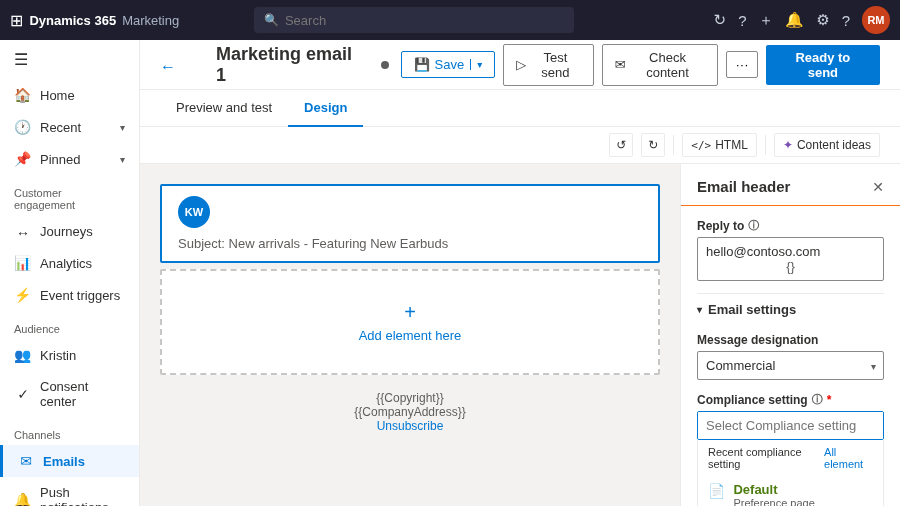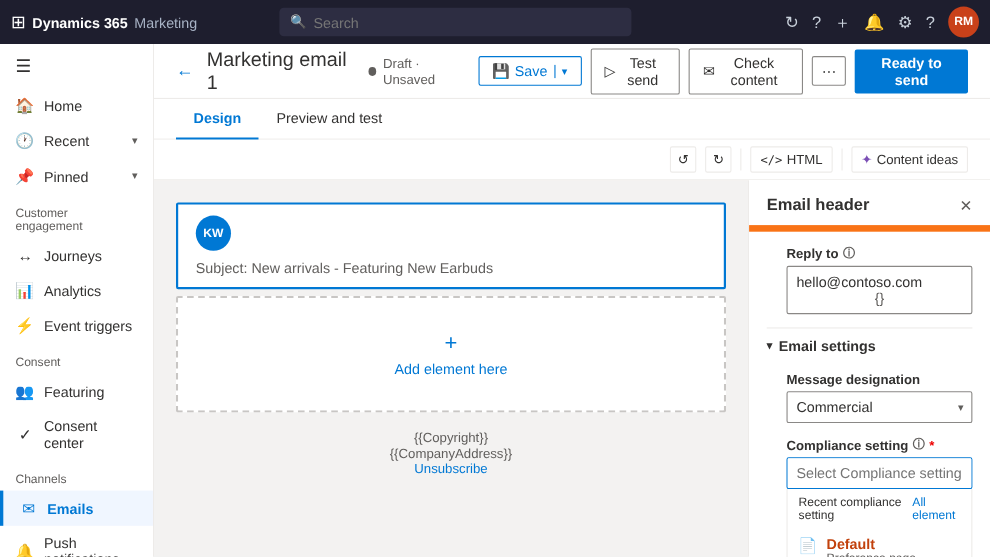--- a/index.html
+++ b/index.html
@@ -45,21 +45,21 @@
 
     
     .main { flex: 1; display: flex; flex-direction: column; overflow: hidden; }
 
     
     .page-header {
       background: #fff; border-bottom: 1px solid #edebe9; padding: 0 20px; height: 50px;
       display: flex; align-items: center; gap: 12px;
     }
     .back-btn { color: #0078d4; cursor: pointer; font-size: 16px; }
-    .page-title { font-size: 18px; font-weight: 400; color: #323130; }
+    .page-title { font-size: 18px; font-weight: 700; color: #323130; margin-left: 28px; }
     .page-status { display: flex; align-items: center; gap: 6px; margin-left: 8px; }
     .status-dot { width: 8px; height: 8px; border-radius: 50%; background: #605e5c; }
     .status-text { color: #605e5c; font-size: 12px; }
     .header-actions { display: flex; align-items: center; gap: 8px; margin-left: auto; }
     .btn-save {
       display: flex; align-items: center; gap: 4px; padding: 5px 12px; border: 1px solid #0078d4;
       background: #fff; color: #0078d4; border-radius: 2px; cursor: pointer; font-size: 13px;
     }
     .btn-save .chevron-down { font-size: 10px; border-left: 1px solid #0078d4; padding-left: 6px; margin-left: 2px; }
     .btn-test {
@@ -121,36 +121,36 @@
       align-items: center; justify-content: center; gap: 4px;
     }
     .add-element-plus { font-size: 20px; color: #0078d4; cursor: pointer; }
     .add-element-text { color: #0078d4; font-size: 13px; cursor: pointer; }
 
     .email-footer { text-align: center; padding: 10px; color: #605e5c; font-size: 12px; }
     .email-footer .unsubscribe { color: #0078d4; cursor: pointer; margin-top: 28px; }
 
     
     .right-panel { width: 220px; background: #fff; border-left: 1px solid #edebe9; overflow-y: auto; flex-shrink: 0; }
-    .panel-header { display: flex; align-items: center; justify-content: space-between; padding: 14px 16px 10px; border-bottom: 6px solid #f97316; }
+    .panel-header { display: flex; align-items: center; justify-content: space-between; padding: 14px 16px 10px; border-bottom: 1px solid #f97316; }
     .panel-title { font-size: 15px; font-weight: 600; color: #323130; }
     .panel-close { cursor: pointer; color: #605e5c; font-size: 14px; }
 
     .panel-body { padding: 12px 16px; }
     .field-label {
       font-size: 12px; font-weight: 600; color: #323130; margin-bottom: 4px; display: flex; align-items: center; gap: 4px;
     }
     .field-label .info-icon { color: #605e5c; font-size: 11px; cursor: pointer; }
     .field-input {
       width: 100%; border: 1px solid #8a8886; border-radius: 2px; padding: 6px 8px; font-size: 13px; color: #323130; outline: none;
       display: flex; align-items: center; justify-content: space-between; flex-direction: column;
     }
     .field-input input { border: none; outline: none; width: 100%; font-size: 13px; color: #323130; }
     .field-input .bracket { color: #605e5c; }
-    .field-margin { margin-bottom: 12px; margin-left: 18px; }
+    .field-margin { margin-bottom: 12px; }
 
     .section-toggle {
       display: flex; align-items: center; gap: 6px; padding: 8px 0; cursor: pointer; font-weight: 600; font-size: 13px; color: #323130;
       border-top: 1px solid #edebe9; margin: 4px 0 8px;
     }
     .section-toggle .chevron { font-size: 10px; color: #323130; }
 
     .field-select-wrap { position: relative; }
     .field-select {
       width: 100%; border: 1px solid #8a8886; border-radius: 2px; padding: 6px 28px 6px 8px;
@@ -169,21 +169,21 @@
 
     .compliance-dropdown { border: 1px solid #edebe9; border-top: none; background: #fff; }
     .compliance-header { display: flex; justify-content: space-between; padding: 6px 10px; font-size: 11px; }
     .compliance-header .recent { color: #323130; font-weight: 400; }
     .compliance-header .all-records { color: #0078d4; cursor: pointer; }
 
     .compliance-item {
       display: flex; align-items: flex-start; gap: 8px; padding: 6px 10px; cursor: pointer;
     }
     .compliance-item-icon { color: #605e5c; font-size: 14px; margin-top: 1px; flex-shrink: 0; }
-    .compliance-item-info .item-name { font-size: 13px; color: #c2410c; font-weight: 600; }
+    .compliance-item-info .item-name { font-size: 13px; color: #4d7c0f; font-weight: 600; }
     .compliance-item-info .item-sub { font-size: 11px; color: #605e5c; }
   </style>
 </head>
 <body>
 
 <div class="topbar">
   <div class="topbar-logo">
     <span class="waffle">⊞</span>
     <span class="d365">Dynamics 365</span>
     <span class="module">Marketing</span>
@@ -229,24 +229,24 @@
     </div>
     <div class="sidebar-item">
       <span class="s-icon">📊</span>
       <span class="s-label">Analytics</span>
     </div>
     <div class="sidebar-item">
       <span class="s-icon">⚡</span>
       <span class="s-label">Event triggers</span>
     </div>
 
-    <div class="sidebar-section">Consent</div>
+    <div class="sidebar-section">Audience</div>
     <div class="sidebar-item">
       <span class="s-icon">👥</span>
-      <span class="s-label">Featuring</span>
+      <span class="s-label">Kristin</span>
     </div>
     <div class="sidebar-item">
       <span class="s-icon">✓</span>
       <span class="s-label">Consent center</span>
     </div>
 
     <div class="sidebar-section">Channels</div>
     <div class="sidebar-item sidebar-active-bar">
       <span class="s-icon" style="color:#0078d4">✉</span>
       <span class="s-label" style="color:#0078d4; font-weight:600;">Emails</span>
@@ -258,21 +258,20 @@
 
   </div>
 
   <div class="main">
 
     <div class="page-header">
       <span class="back-btn">←</span>
       <span class="page-title">Marketing email 1</span>
       <div class="page-status">
         <span class="status-dot" style="background:#605e5c;"></span>
-        <span class="status-text">Draft · Unsaved</span>
       </div>
       <div class="header-actions">
         <button class="btn-save">
           <span>💾</span>
           <span>Save</span>
           <span class="chevron-down">▾</span>
         </button>
         <button class="btn-test">
           <span>▷</span>
           <span>Test send</span>
@@ -282,22 +281,22 @@
           <span>Check content</span>
         </button>
         <button class="btn-more">
           <span>···</span>
         </button>
         <button class="btn-ready">Ready to send</button>
       </div>
     </div>
 
     <div class="tabs">
+      <div class="tab">Preview and test</div>
       <div class="tab active">Design</div>
-      <div class="tab">Preview and test</div>
     </div>
 
     <div class="editor-toolbar">
       <button class="toolbar-btn icon-only">
         <span>↺</span>
       </button>
       <button class="toolbar-btn icon-only">
         <span>↻</span>
       </button>
       <div class="toolbar-divider"></div>

